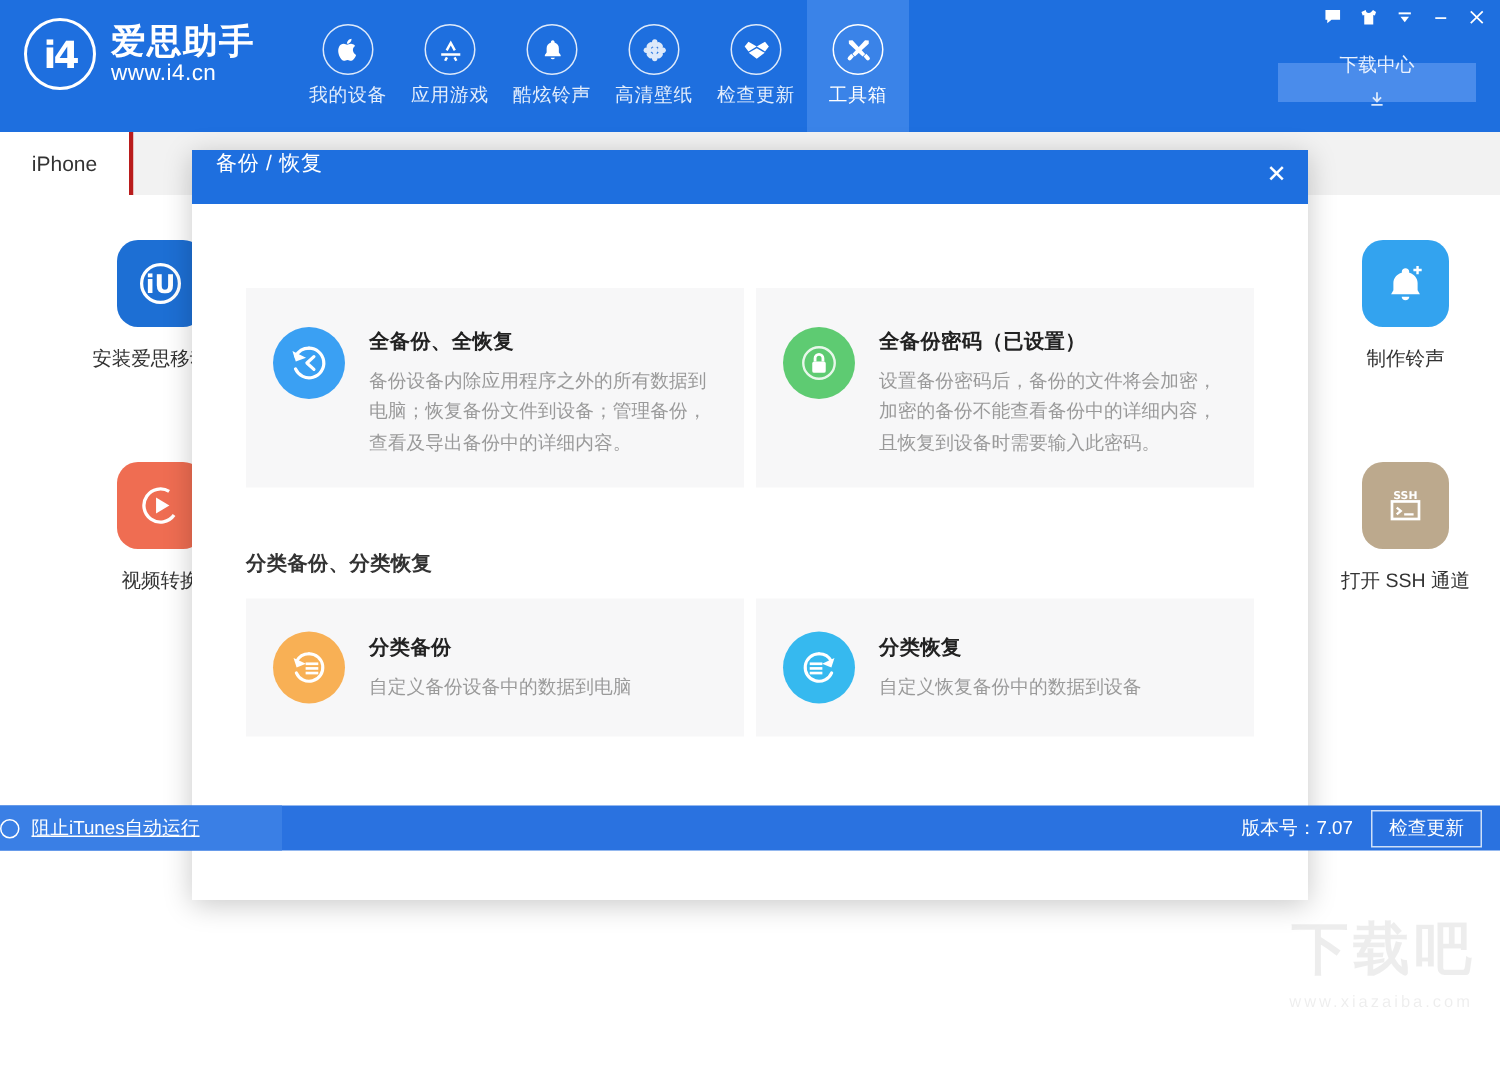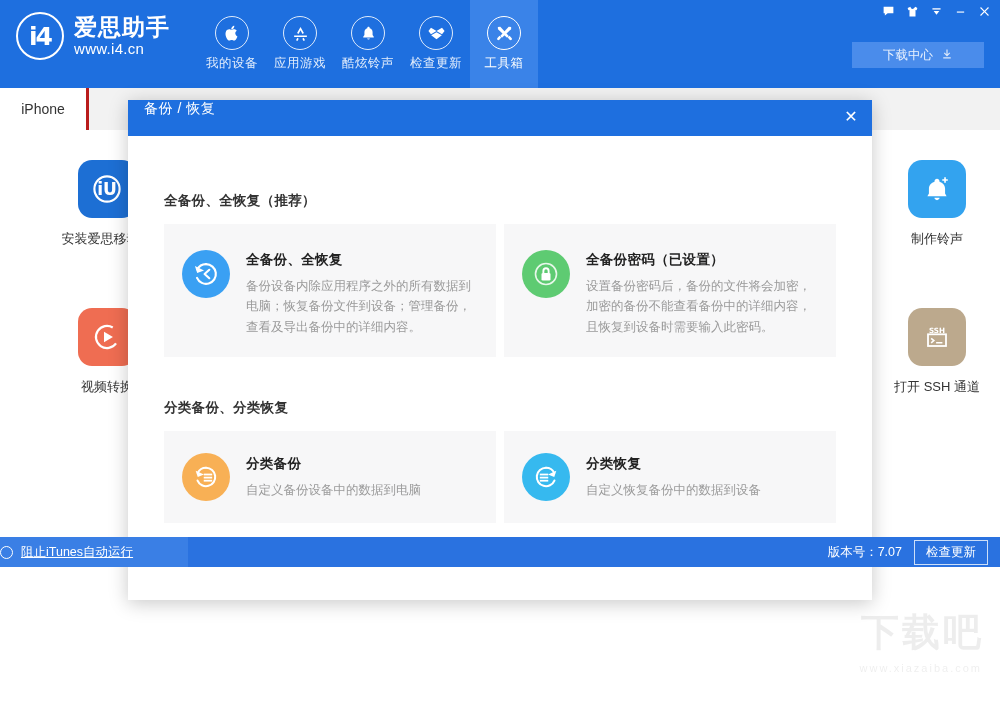--- a/index.html
+++ b/index.html
@@ -67,21 +67,21 @@
   }
   .navitem.active .nav-icon { border-color: #fff; }
   .nav-label { font-size: 12.5px; letter-spacing: .5px; }
 
   .dlcenter {
     position: absolute; right: 16px; top: 42px;
     width: 132px; height: 26px;
     background: #4a8ceb;
     color: #eaf2fe; font-size: 12.5px;
     display: flex; align-items: center; justify-content: center;
-    gap: 8px; cursor: pointer;
+    gap: 8px; cursor: pointer; flex-direction: column;
   }
 
   
   .tabrow {
     position: absolute; left: 0; top: 88px;
     width: 1000px; height: 42px;
     background: #ffffff;
     border-bottom: 1px solid #e6e6e6;
   }
   .devtab {
@@ -285,20 +285,38 @@
 
       <div class="navitem">
         <span class="nav-icon">
           <svg width="17" height="17" viewBox="0 0 20 20">
               <path d="M10 2.2c-.8 0-1.4.6-1.4 1.3v.4A4.9 4.9 0 0 0 5.2 8.5v3.2l-1.4 2.1v.9h12.4v-.9l-1.4-2.1V8.5a4.9 4.9 0 0 0-3.4-4.6v-.4c0-.7-.6-1.3-1.4-1.3zM8.3 15.8a1.8 1.8 0 0 0 3.4 0z" fill="#fff"></path>
             </svg>
         </span>
         <span class="nav-label">酷炫铃声</span>
       </div>
 
+      <div class="navitem">
+        <span class="nav-icon">
+          <svg width="19" height="19" viewBox="0 0 20 20" opacity=".85">
+            <g fill="#fff">
+              <ellipse cx="10" cy="5.2" rx="2.1" ry="3"></ellipse>
+              <ellipse cx="10" cy="14.8" rx="2.1" ry="3"></ellipse>
+              <ellipse cx="5.2" cy="10" rx="3" ry="2.1"></ellipse>
+              <ellipse cx="14.8" cy="10" rx="3" ry="2.1"></ellipse>
+              <ellipse cx="6.6" cy="6.6" rx="2.6" ry="1.8" transform="rotate(-45 6.6 6.6)"></ellipse>
+              <ellipse cx="13.4" cy="13.4" rx="2.6" ry="1.8" transform="rotate(-45 13.4 13.4)"></ellipse>
+              <ellipse cx="13.4" cy="6.6" rx="1.8" ry="2.6" transform="rotate(-45 13.4 6.6)"></ellipse>
+              <ellipse cx="6.6" cy="13.4" rx="1.8" ry="2.6" transform="rotate(-45 6.6 13.4)"></ellipse>
+              <circle cx="10" cy="10" r="2.2"></circle>
+            </g>
+          </svg>
+        </span>
+        <span class="nav-label">高清壁纸</span>
+      </div>
 
       <div class="navitem">
         <span class="nav-icon">
           <svg width="19" height="19" viewBox="0 0 20 20">
               <path d="M4.2 4 10 7.4 4.2 10.8 1.5 7.4zM15.8 4l2.7 3.4-2.7 3.4L10 7.4zM4.4 11.8 10 8.6l5.6 3.2L10 16z" fill="#fff"></path>
             </svg>
         </span>
         <span class="nav-label">检查更新</span>
       </div>
 
@@ -427,21 +445,20 @@
 
   <div class="modal">
 
     <div class="modal-head">
       <span class="modal-title">备份 / 恢复</span>
       <span class="modal-close">✕</span>
     </div>
 
     <div class="modal-body">
 
-      <div class="section-title">全备份、全恢复（推荐）</div>
       <div class="cards">
 
         <div class="card">
           <span class="card-ic" style="background:#3aa0f3">
             <svg width="30" height="30" viewBox="0 0 32 32">
               <path d="M16 5.5a10.5 10.5 0 1 1-9.6 14.7" fill="none" stroke="#fff" stroke-width="2.3" stroke-linecap="round"></path>
               <path d="M16 5.5a10.5 10.5 0 0 0-9.4 5.8" fill="none" stroke="#fff" stroke-width="2.3" stroke-linecap="round"></path>
               <path d="M4.2 7.4 6.6 15l7.3-2.8z" fill="#fff"></path>
               <path d="M19.5 11.5 14.5 16l5 4.5" fill="none" stroke="#fff" stroke-width="2.3" stroke-linecap="round" stroke-linejoin="round"></path>
             </svg>

